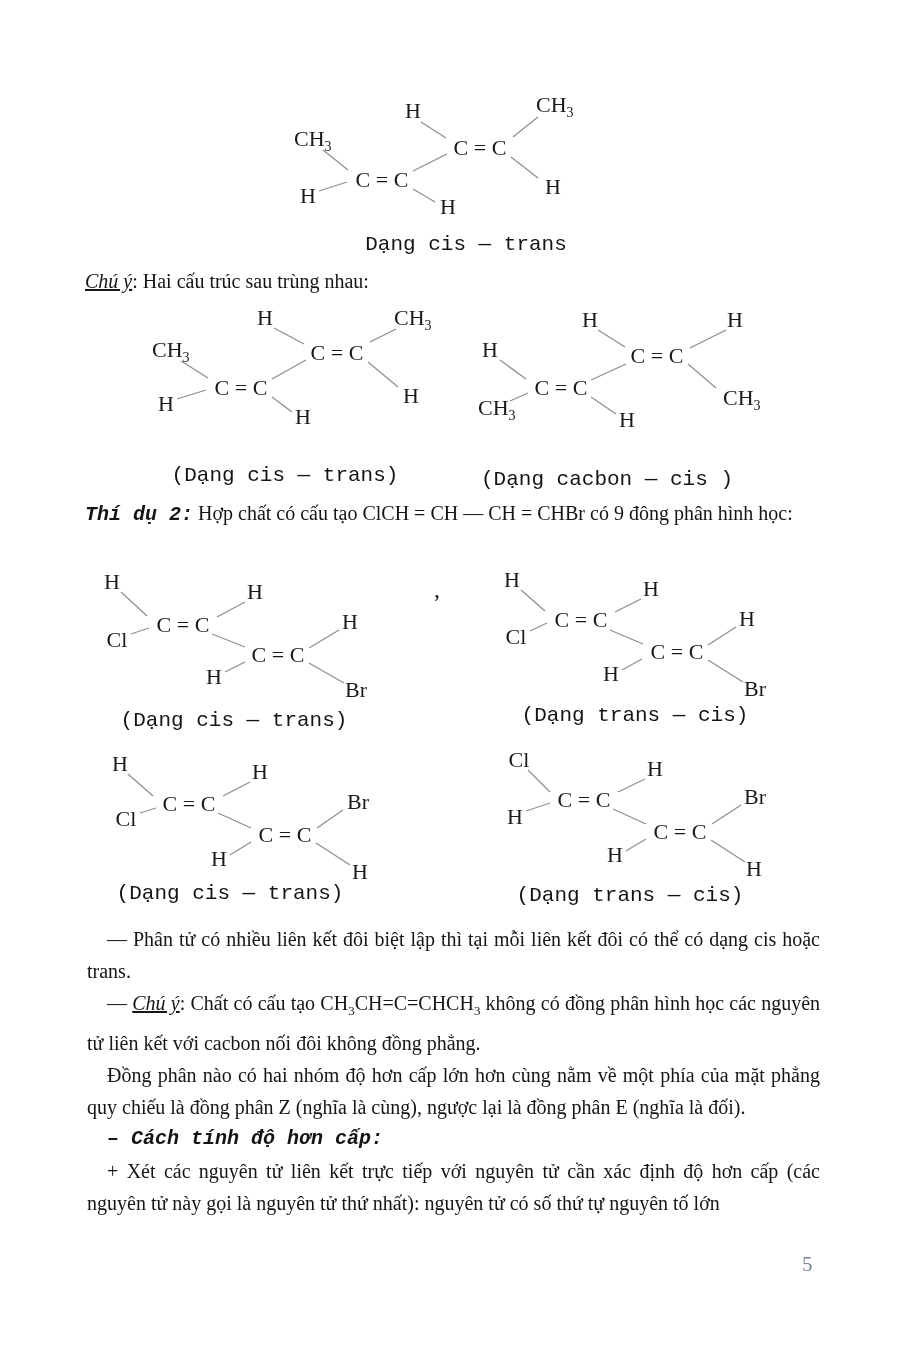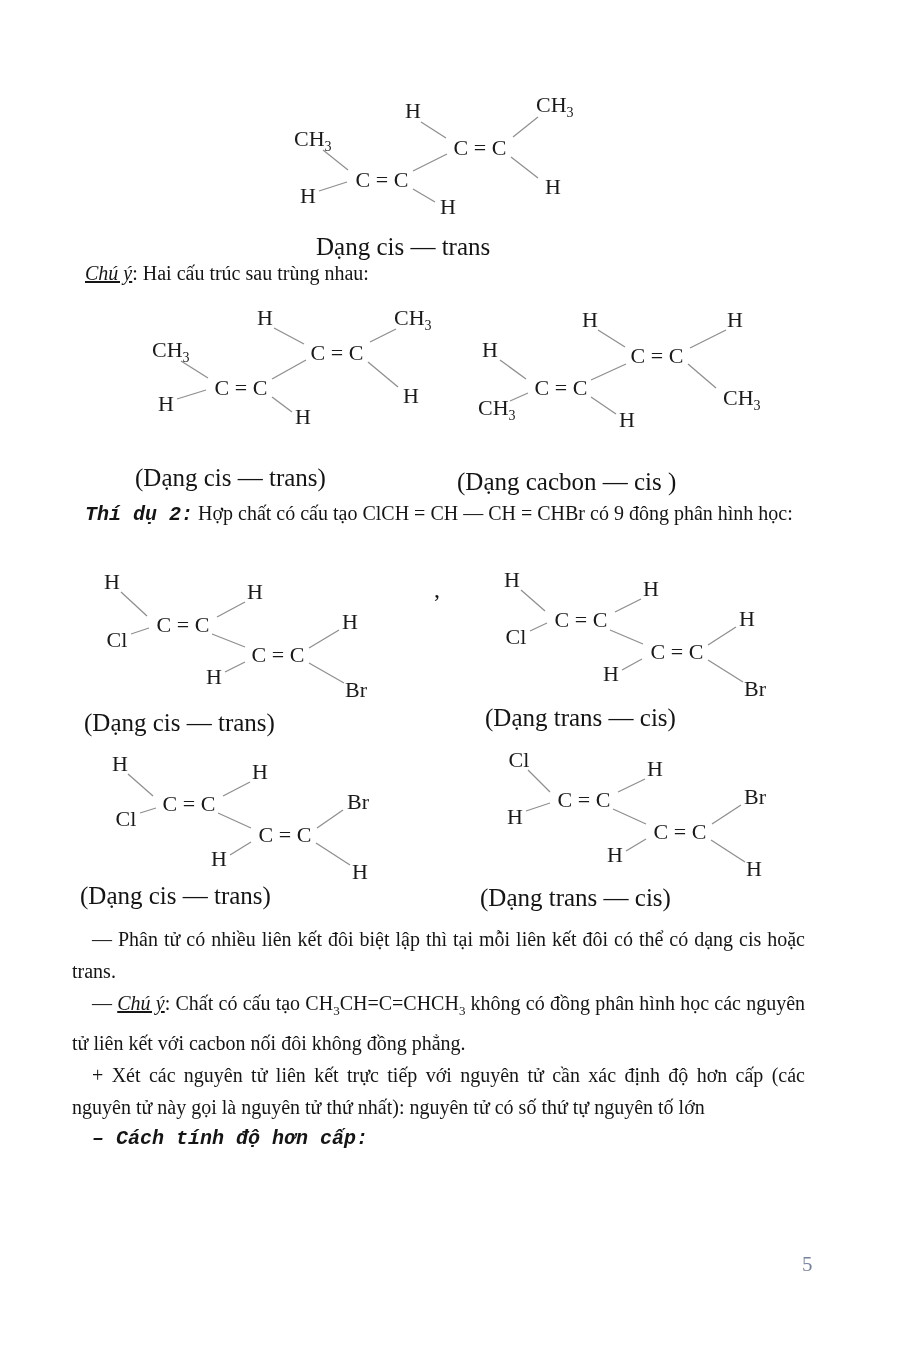--- a/index.html
+++ b/index.html
@@ -3,23 +3,23 @@
 <meta charset="utf-8">
 <style>
   html,body{margin:0;padding:0;background:#ffffff;}
   .page{position:relative;width:900px;height:1347px;background:#ffffff;overflow:hidden;
         font-family:"Liberation Serif", serif;color:#151515;}
   .mol{position:absolute;overflow:visible;}
   .mol line{stroke:#8f8f8f;stroke-width:1.3;}
   .atom{font-family:"Liberation Serif", serif;font-size:22px;fill:#1a1a1a;}
   .mid{text-anchor:middle;}
   .svgsub{font-size:14px;}
-  .caption{position:absolute;width:300px;text-align:left;font-size:25px;color:#141414;}
+  .caption{position:absolute;width:300px;text-align:center;font-size:21px;color:#141414;font-family:Liberation Mono, monospace;}
   .textline{position:absolute;font-size:20px;line-height:30px;}
-  .flow{position:absolute;left:72px;top:923px;width:733px;font-size:20px;line-height:32px;
+  .flow{position:absolute;left:87px;top:923px;width:733px;font-size:20px;line-height:32px;
         text-align:justify;}
   .para{margin:0;text-indent:20px;}
   .iu{font-style:italic;text-decoration:underline;}
   .bi{font-style:italic;font-weight:bold;font-family:Liberation Mono, monospace;}
   sub{font-size:13px;}
   .comma{position:absolute;font-size:24px;}
   .pagenum{position:absolute;font-size:21px;color:#77839b;}
 </style>
 </head>
 <body>
@@ -38,21 +38,21 @@
     <text class="atom mid" x="33" y="115">H</text>
     <text class="atom mid" x="107" y="99">C = C</text>
     <text class="atom mid" x="173" y="126">H</text>
     <text class="atom mid" x="205" y="67">C = C</text>
     <text class="atom mid" x="138" y="30">H</text>
     <text class="atom" x="261" y="24"><tspan>CH</tspan><tspan class="svgsub" dy="5">3</tspan></text>
     <text class="atom mid" x="278" y="106">H</text>
   </svg>
   <div class="caption" style="left:316px;top:233px;">Dạng cis — trans</div>
 
-  <div class="textline" style="left:85px;top:258px;"><span class="iu">Chú ý</span><span>: Hai cấu trúc sau trùng nhau:</span></div>
+  <div class="textline" style="left:85px;top:266px;"><span class="iu">Chú ý</span><span>: Hai cấu trúc sau trùng nhau:</span></div>
 
   <svg class="mol" style="left:90px;top:300px;" width="355" height="150" viewBox="0 0 355 150">
     <line x1="91" y1="61" x2="118" y2="78"></line>
     <line x1="87" y1="99" x2="116" y2="90"></line>
     <line x1="182" y1="79" x2="216" y2="60"></line>
     <line x1="182" y1="97" x2="202" y2="112"></line>
     <line x1="184" y1="28" x2="214" y2="44"></line>
     <line x1="306" y1="29" x2="280" y2="42"></line>
     <line x1="278" y1="62" x2="308" y2="87"></line>
     <text class="atom" x="62" y="57"><tspan>CH</tspan><tspan class="svgsub" dy="5">3</tspan></text>
@@ -160,19 +160,20 @@
     <text class="atom mid" x="185" y="94">C = C</text>
     <text class="atom mid" x="120" y="117">H</text>
     <text class="atom mid" x="260" y="59">Br</text>
     <text class="atom mid" x="259" y="131">H</text>
   </svg>
   <div class="caption" style="left:480px;top:884px;">(Dạng trans — cis)</div>
 
   <div class="flow">
     <p class="para">— Phân tử có nhiều liên kết đôi biệt lập thì tại mỗi liên kết đôi có thể có dạng cis hoặc trans.</p>
     <p class="para"><span>— </span><span class="iu">Chú ý</span><span>: Chất có cấu tạo CH</span><sub>3</sub><span>CH=C=CHCH</span><sub>3</sub><span> không có đồng phân hình học các nguyên tử liên kết với cacbon nối đôi không đồng phẳng.</span></p>
+    <p class="para">Đồng phân nào có hai nhóm độ hơn cấp lớn hơn cùng nằm về một phía của mặt phẳng quy chiếu là đồng phân Z (nghĩa là cùng), ngược lại là đồng phân E (nghĩa là đối).</p>
+    <p class="para bi">– Cách tính độ hơn cấp:</p>
     <p class="para">+ Xét các nguyên tử liên kết trực tiếp với nguyên tử cần xác định độ hơn cấp (các nguyên tử này gọi là nguyên tử thứ nhất): nguyên tử có số thứ tự nguyên tố lớn</p>
-    <p class="para bi">– Cách tính độ hơn cấp:</p>
   </div>
 
   <div class="pagenum" style="left:802px;top:1252px;">5</div>
 
 </div>
 
 </body></html>

